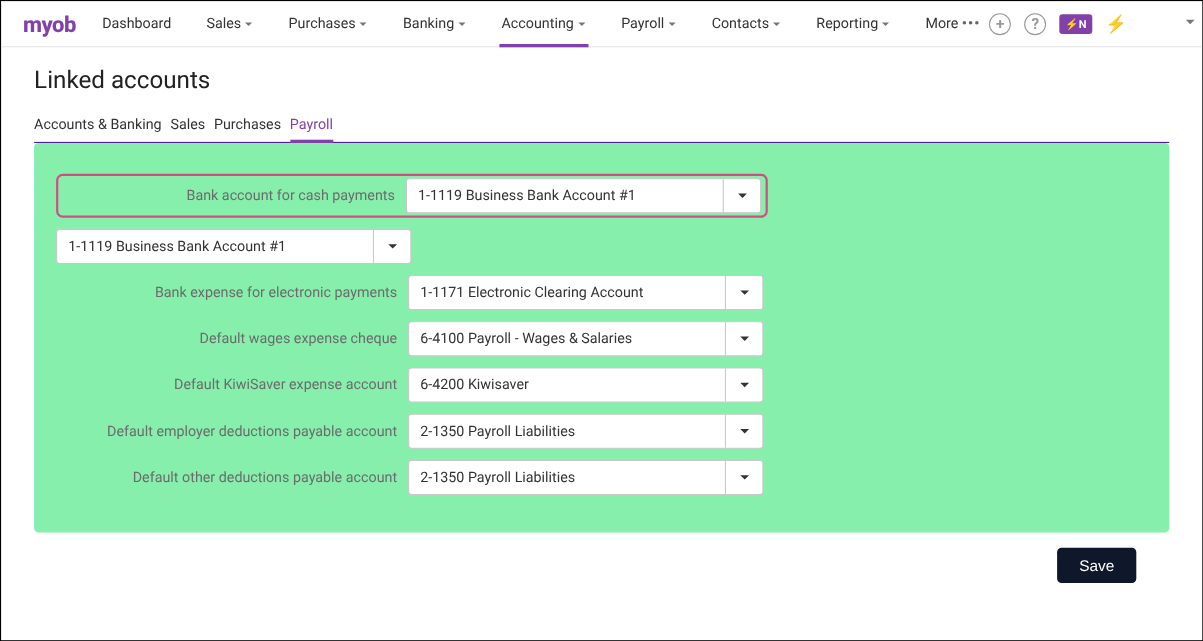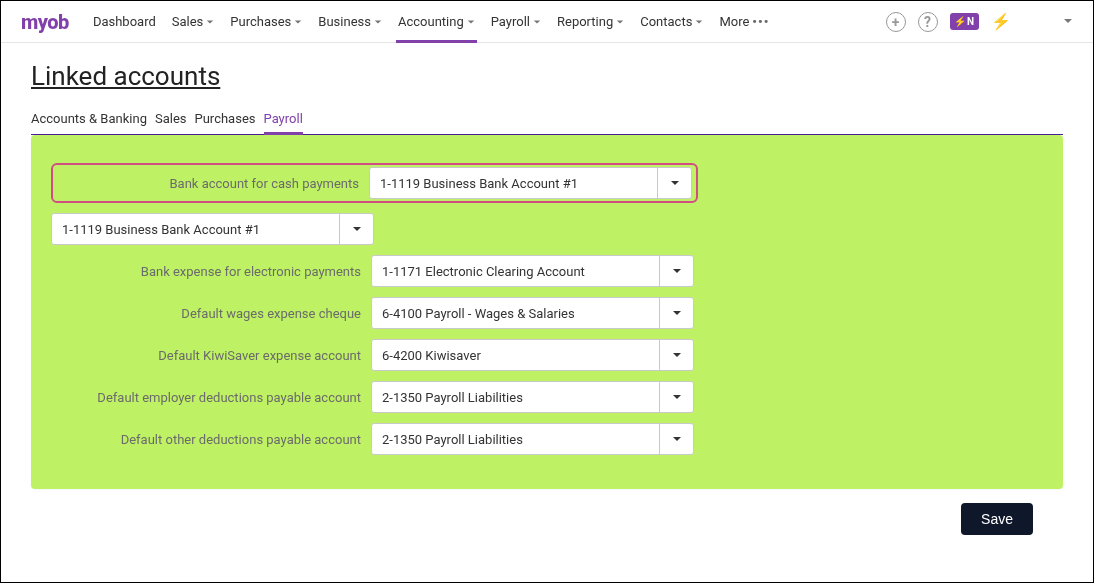--- a/index.html
+++ b/index.html
@@ -21,21 +21,21 @@
     padding: 0 20px;
     border-bottom: 1px solid #e5e5e5;
   }
   .logo {
     font-weight: 800;
     font-size: 20px;
     color: #8241aa;
     margin-right: 16px;
     letter-spacing: -0.5px;
   }
-  .navitems { display: flex; align-items: flex-end; gap: 0; }
+  .navitems { display: flex; align-items: flex-end; gap: 16px; }
   .navitem {
     display: flex;
     align-items: center;
     padding: 0 8px;
     height: 42px;
     color: #333;
     font-size: 13px;
     cursor: pointer;
     position: relative;
   }
@@ -75,25 +75,24 @@
     border-radius: 3px;
   }
   .bolt { color: #f5b800; font-size:16px;}
   .user-chev { margin-left: 40px; cursor:pointer;}
 
   
   .page {
     padding: 18px 30px 0 30px;
   }
   .page-title {
-    font-size: 26px;
+    font-size: 22px;
     font-weight: 400;
     margin-bottom: 12px;
     color: #222;
-    text-decoration: underline;
   }
   .tabs {
     display: flex;
     gap: 8px;
     border-bottom: 1px solid #4c1d95;
     margin-bottom: 0;
   }
   .tab {
     padding: 8px 0;
     font-size: 13px;
@@ -105,21 +104,21 @@
     color: #8241aa;
   }
   .tab.active::after {
     content: "";
     position: absolute;
     left: 0; right: 0; bottom: -1px;
     height: 3px;
     background: #8241aa;
   }
   .panel {
-    background: #bef264;
+    background: #86efac;
     border-radius: 4px;
     padding: 28px 20px 24px 20px;
     box-shadow: 0 1px 3px rgba(0,0,0,0.04);
   }
   .field-row {
     display: flex;
     align-items: center;
     margin-bottom: 10px;
   }
   .field-label {
@@ -195,21 +194,21 @@
       </div>
     <div class="navitem">
         <span>Purchases</span>
         <span class="chev">
           <svg viewBox="0 0 10 10">
             <path d="M1 3l4 4 4-4z"></path>
           </svg>
         </span>
       </div>
     <div class="navitem">
-        <span>Business</span>
+        <span>Banking</span>
         <span class="chev">
           <svg viewBox="0 0 10 10">
             <path d="M1 3l4 4 4-4z"></path>
           </svg>
         </span>
       </div>
     <div class="navitem active">
         <span>Accounting</span>
         <span class="chev">
           <svg viewBox="0 0 10 10">
@@ -219,29 +218,29 @@
       </div>
     <div class="navitem">
         <span>Payroll</span>
         <span class="chev">
           <svg viewBox="0 0 10 10">
             <path d="M1 3l4 4 4-4z"></path>
           </svg>
         </span>
       </div>
     <div class="navitem">
+        <span>Contacts</span>
+        <span class="chev">
+          <svg viewBox="0 0 10 10">
+            <path d="M1 3l4 4 4-4z"></path>
+          </svg>
+        </span>
+      </div>
+    <div class="navitem">
         <span>Reporting</span>
-        <span class="chev">
-          <svg viewBox="0 0 10 10">
-            <path d="M1 3l4 4 4-4z"></path>
-          </svg>
-        </span>
-      </div>
-    <div class="navitem">
-        <span>Contacts</span>
         <span class="chev">
           <svg viewBox="0 0 10 10">
             <path d="M1 3l4 4 4-4z"></path>
           </svg>
         </span>
       </div>
     <div class="navitem">
         <span>More</span>
         <span class="ellipsis">•••</span>
       </div>

